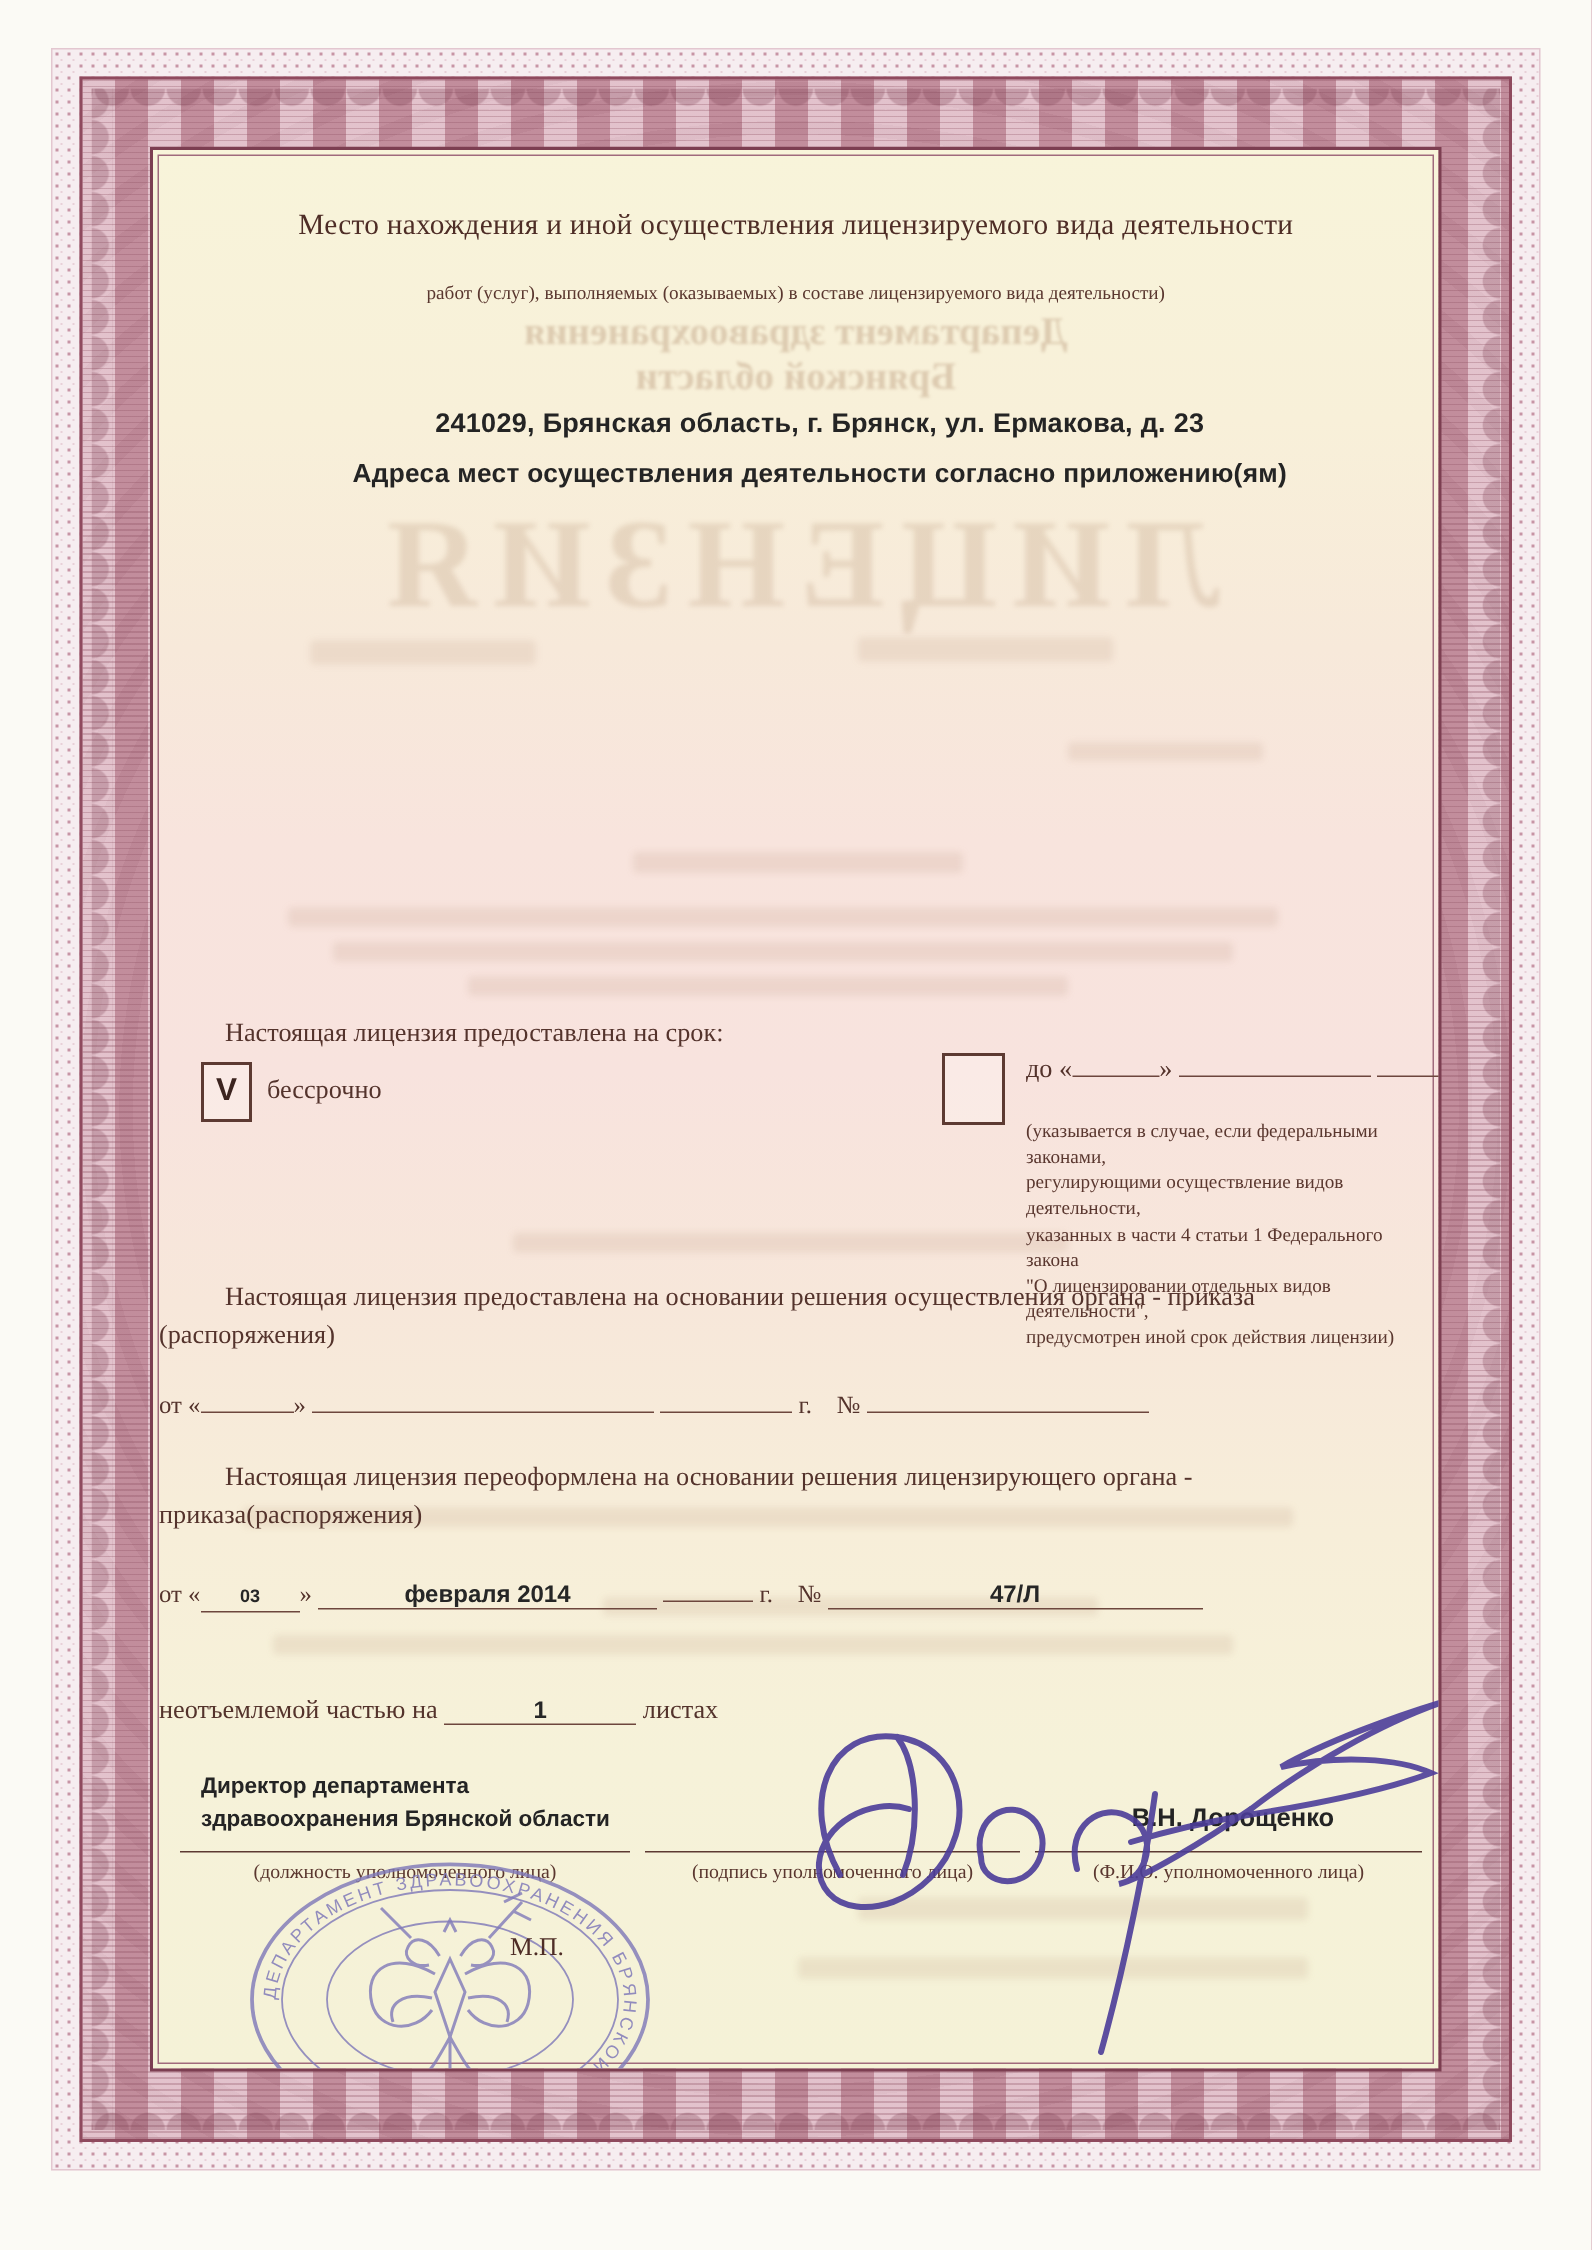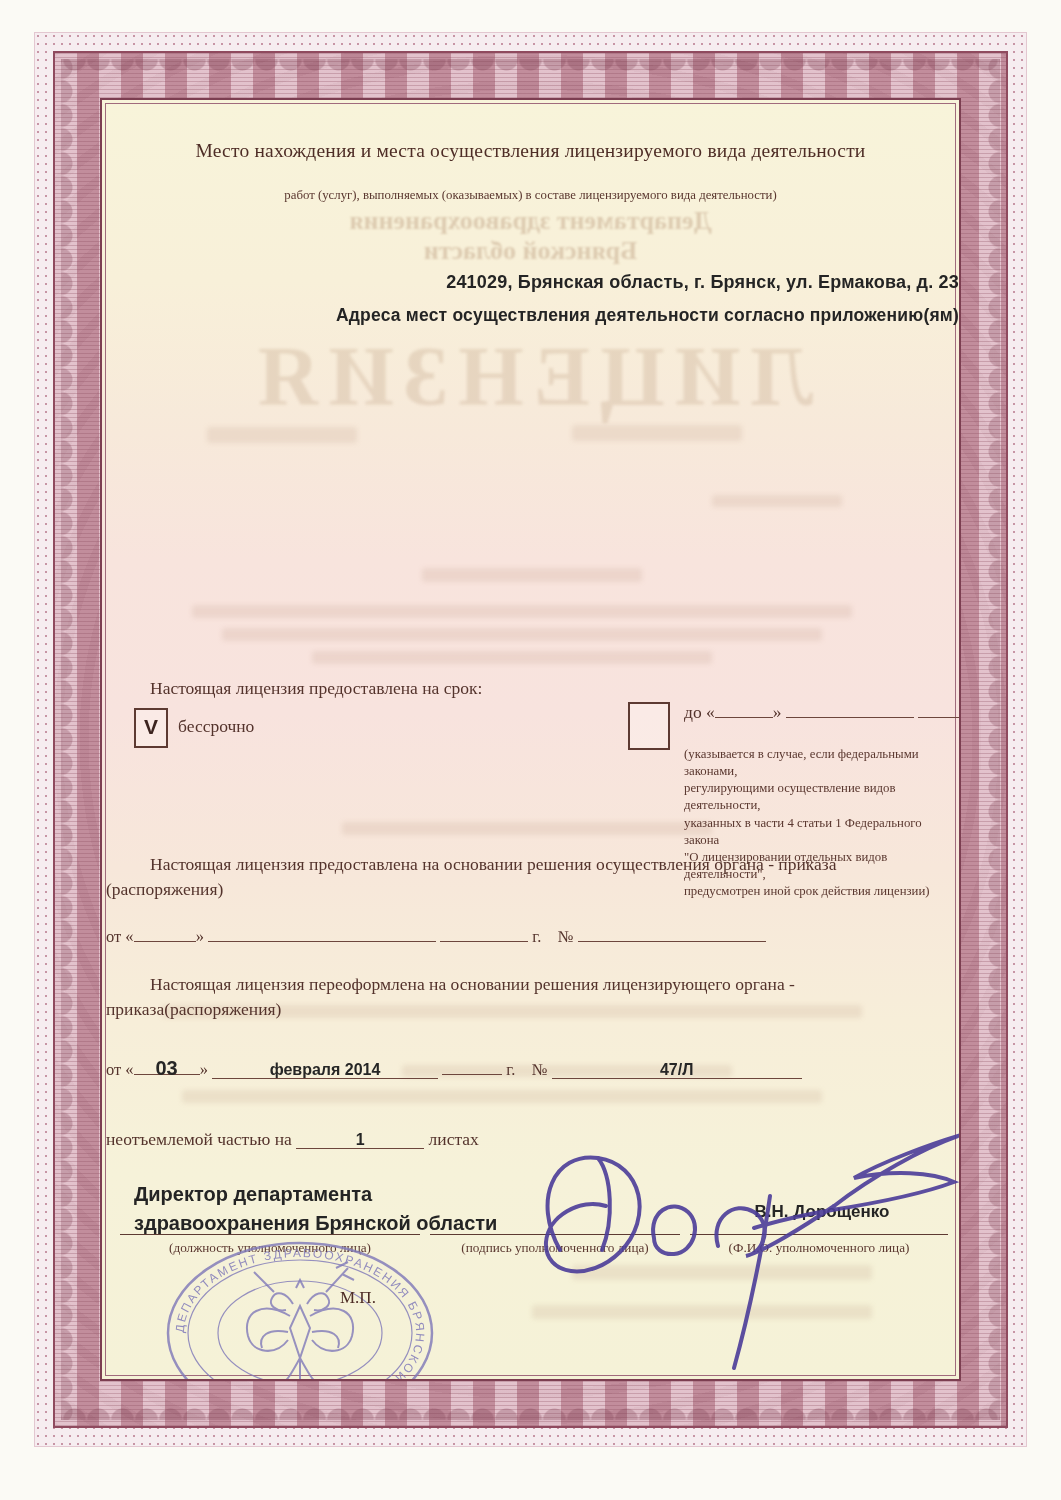--- a/index.html
+++ b/index.html
@@ -45,21 +45,21 @@
       #f8e3de 48%, #f7e7da 60%, #f7eed9 72%, #f6f2d9 84%, #f5f2d7 100%);
     overflow:hidden;
   }
   .inner{position:relative;width:100%;height:100%;color:#54332c;}
 
   
   .abs{position:absolute;}
   .title{width:100%;text-align:center;font-size:19.5px;letter-spacing:.2px;color:#4e2d26;}
   .subnote{width:100%;text-align:center;font-size:12.8px;color:#5a372f;}
   .boldsans{font-family:"Liberation Sans",sans-serif;font-weight:bold;color:#242424;}
-  .addr{width:100%;text-align:right;font-size:18px;letter-spacing:.2px;}
+  .addr{width:100%;text-align:center;font-size:18px;letter-spacing:.2px;margin-left:16px;}
   .body-serif{font-size:17.5px;color:#54332c;}
   .fineprint{font-size:12.8px;line-height:1.34;color:#5a372f;}
   .blank{display:inline-block;border-bottom:1px solid #6d463d;height:17px;vertical-align:baseline;}
   .val{font-family:"Liberation Sans",sans-serif;font-weight:bold;color:#262626;text-align:center;}
   .cbx{position:absolute;border:2px solid #5d3a32;background:rgba(255,255,255,.25);}
   .cbx .mark{display:block;text-align:center;font-weight:bold;font-size:21px;color:#3c241f;line-height:34px;font-family:"Liberation Sans",sans-serif;}
   .caption{font-size:13.2px;color:#5a372f;}
   .sigline{position:absolute;border-top:1.5px solid #5d3a32;height:0;}
 
   
@@ -76,21 +76,21 @@
   <div class="lace"></div>
   <div class="band">
     <div class="paper">
       <div class="inner">
 
         <div class="abs ghost" style="top:106px;font-size:26px;line-height:1.15;">
           <div>Департамент здравоохранения</div>
           <div>Брянской области</div>
         </div>
 
-        <div class="abs title" style="top:40px;">Место нахождения и места осуществления лицензируемого вида деятельности</div>
+        <div class="abs title" style="top:40px;">Место нахождения и иной осуществления лицензируемого вида деятельности</div>
         <div class="abs subnote" style="top:88px;">работ (услуг), выполняемых (оказываемых) в составе лицензируемого вида деятельности)</div>
 
         <div class="abs addr boldsans" style="top:172px;">241029, Брянская область, г. Брянск, ул. Ермакова, д. 23</div>
         <div class="abs addr boldsans" style="top:205px;font-size:17.5px;">Адреса мест осуществления деятельности согласно приложению(ям)</div>
 
         <div class="abs ghost ghost-big" style="top:228px;">ЛИЦЕНЗИЯ</div>
 
         <div class="gbar" style="left:105px;top:327px;width:150px;height:16px;"></div>
         <div class="gbar" style="left:470px;top:325px;width:170px;height:16px;"></div>
         <div class="gbar" style="left:610px;top:395px;width:130px;height:12px;"></div>
@@ -134,35 +134,35 @@
           <span class="blank" style="width:228px;"></span>
           <span class="blank" style="width:88px;"></span>
           <span>г.</span>&nbsp;&nbsp;&nbsp;
           <span>№</span>
           <span class="blank" style="width:188px;"></span>
         </div>
 
         <div class="abs body-serif" style="left:4px;top:872px;width:800px;text-indent:44px;line-height:1.45;">Настоящая лицензия переоформлена на основании решения лицензирующего органа - приказа(распоряжения)</div>
 
         <div class="abs body-serif" style="left:4px;top:942px;white-space:nowrap;font-size:16.5px;">
-          <span>от «</span><span class="blank val" style="width:66px;font-size:20px;margin-top:15px;">03</span><span>»</span>
+          <span>от «</span><span class="blank val" style="width:66px;font-size:12px;margin-top:15px;">03</span><span>»</span>
           <span class="blank val" style="width:226px;font-size:16px;">февраля 2014</span>
           <span class="blank" style="width:60px;"></span>
           <span>г.</span>&nbsp;&nbsp;&nbsp;
           <span>№</span>
           <span class="blank val" style="width:250px;font-size:16px;">47/Л</span>
         </div>
 
         <div class="abs body-serif" style="left:4px;top:1029px;white-space:nowrap;">
           <span>неотъемлемой частью на</span>
           <span class="blank val" style="width:128px;font-size:16px;">1</span>
           <span>листах</span>
         </div>
 
-        <div class="abs boldsans" style="left:32px;top:1080px;font-size:20px;line-height:1.45;">
+        <div class="abs boldsans" style="left:32px;top:1080px;font-size:15px;line-height:1.45;">
           <div>Директор департамента</div>
           <div>здравоохранения Брянской области</div>
         </div>
         <div class="abs boldsans" style="left:590px;top:1102px;width:260px;text-align:center;font-size:17px;">В.Н. Дорощенко</div>
 
         <div class="sigline" style="left:18px;top:1134px;width:300px;"></div>
         <div class="sigline" style="left:328px;top:1134px;width:250px;"></div>
         <div class="sigline" style="left:588px;top:1134px;width:258px;"></div>
 
         <div class="abs caption" style="left:18px;top:1140px;width:300px;text-align:center;">(должность уполномоченного лица)</div>

